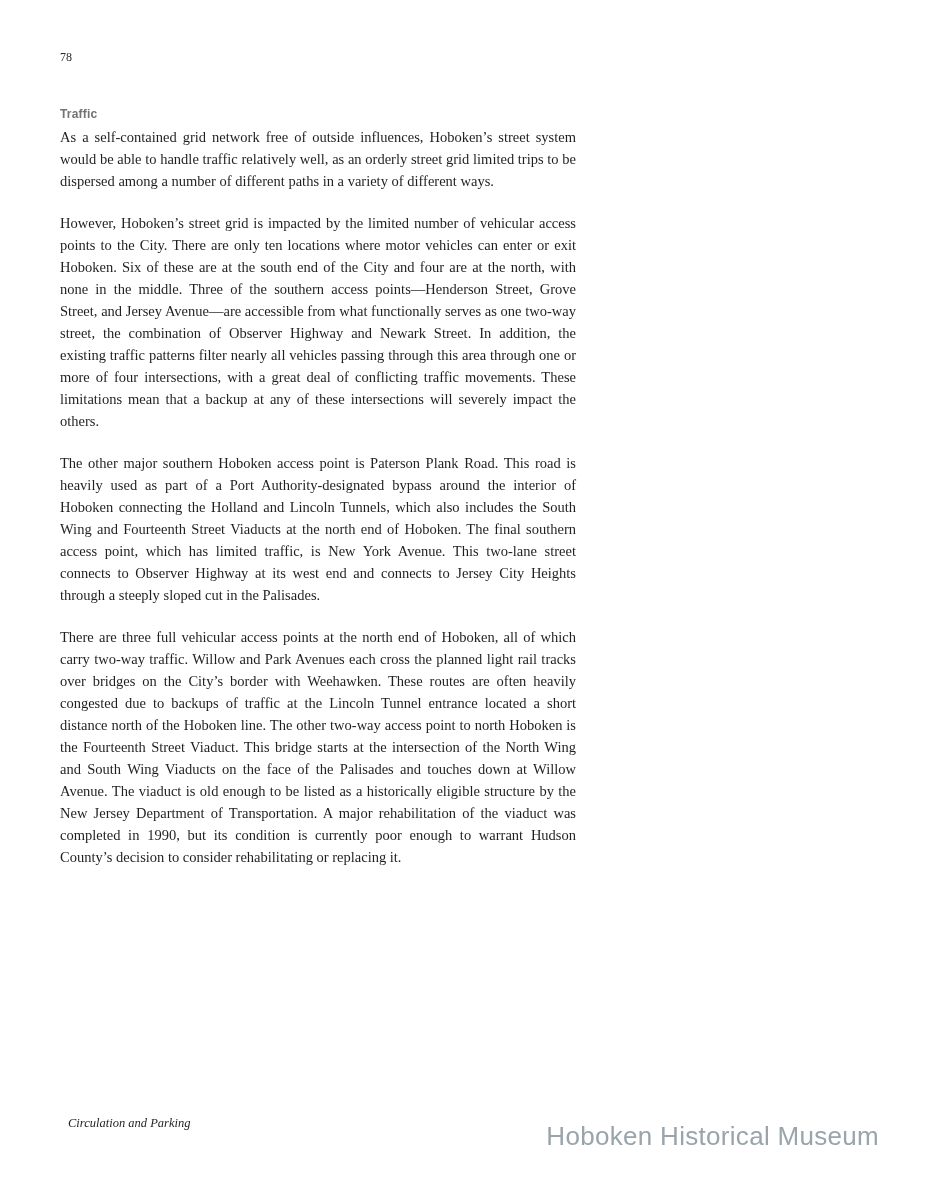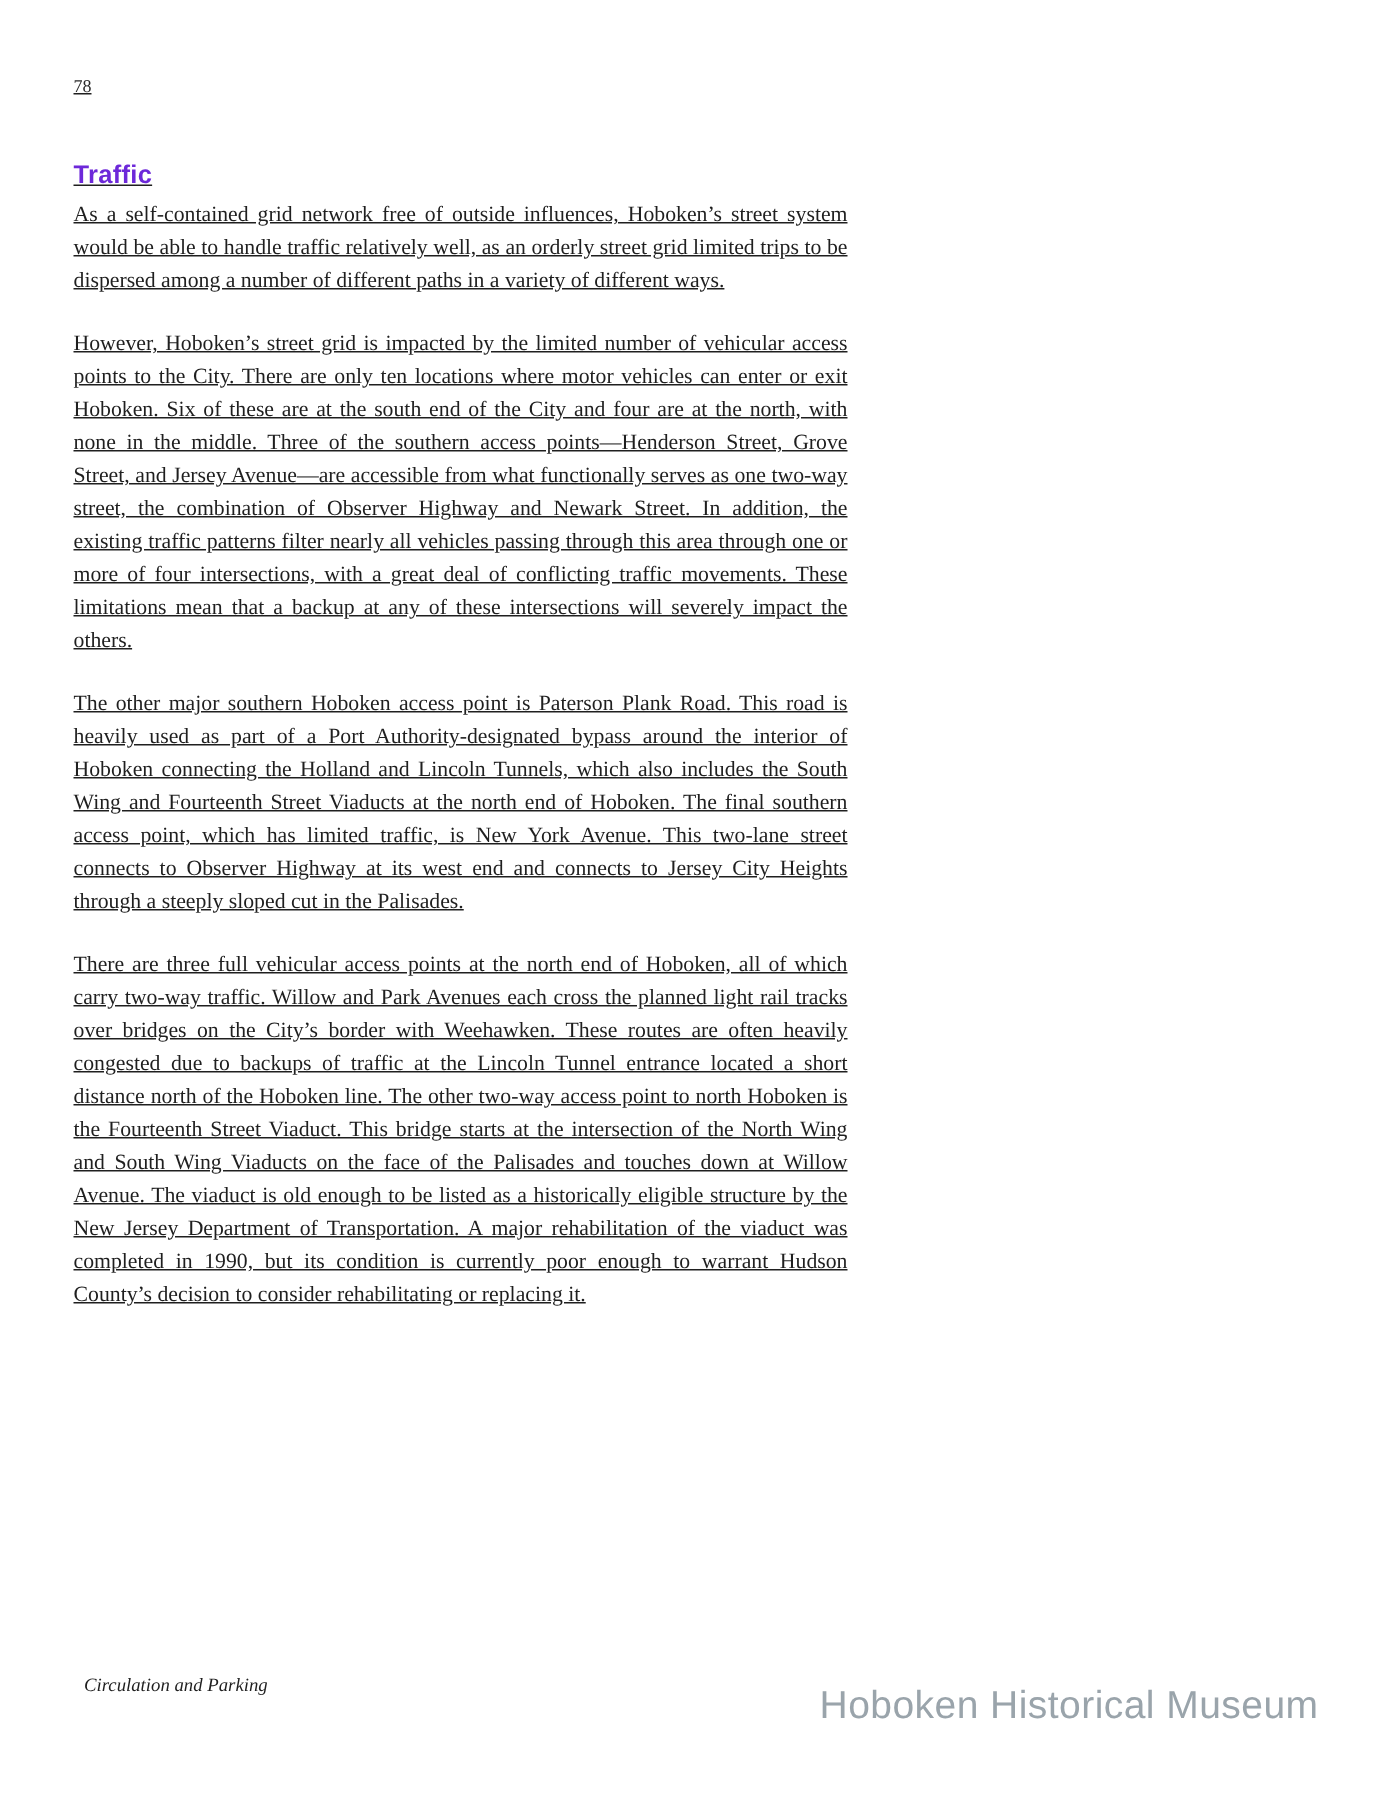--- a/index.html
+++ b/index.html
@@ -11,24 +11,23 @@
     position: relative;
     width: 927px;
     height: 1200px;
     background: #ffffff;
     font-family: "Liberation Serif", serif;
     color: #1f1f1f;
     overflow: hidden;
   }
   .column {
     position: absolute;
-    left: 49px;
+    left: 60px;
     top: 0;
     width: 516px;
-    text-decoration: underline;
   }
   .page-number {
     margin-top: 50px;
     font-size: 12px;
     color: #2a2a2a;
   }
   p.body {
     font-size: 14.5px;
     line-height: 22px;
     text-align: justify;
@@ -36,29 +35,29 @@
     color: #1f1f1f;
     hyphens: auto;
     -webkit-hyphens: auto;
   }
   p.intro {
     margin-top: 20px;
     margin-bottom: 0;
   }
   h2.heading {
     font-family: "Liberation Sans", sans-serif;
-    font-size: 17px;
+    font-size: 12px;
     font-weight: 700;
-    color: #6d28d9;
+    color: #737373;
     margin: 42px 0 5px 0;
     letter-spacing: 0.2px;
   }
   .footer {
     position: absolute;
-    left: 56px;
+    left: 68px;
     top: 1116px;
     font-size: 12.5px;
     font-style: italic;
     color: #1f1f1f;
   }
   .watermark {
     position: absolute;
     right: 48px;
     top: 1121px;
     font-family: "Liberation Sans", sans-serif;

